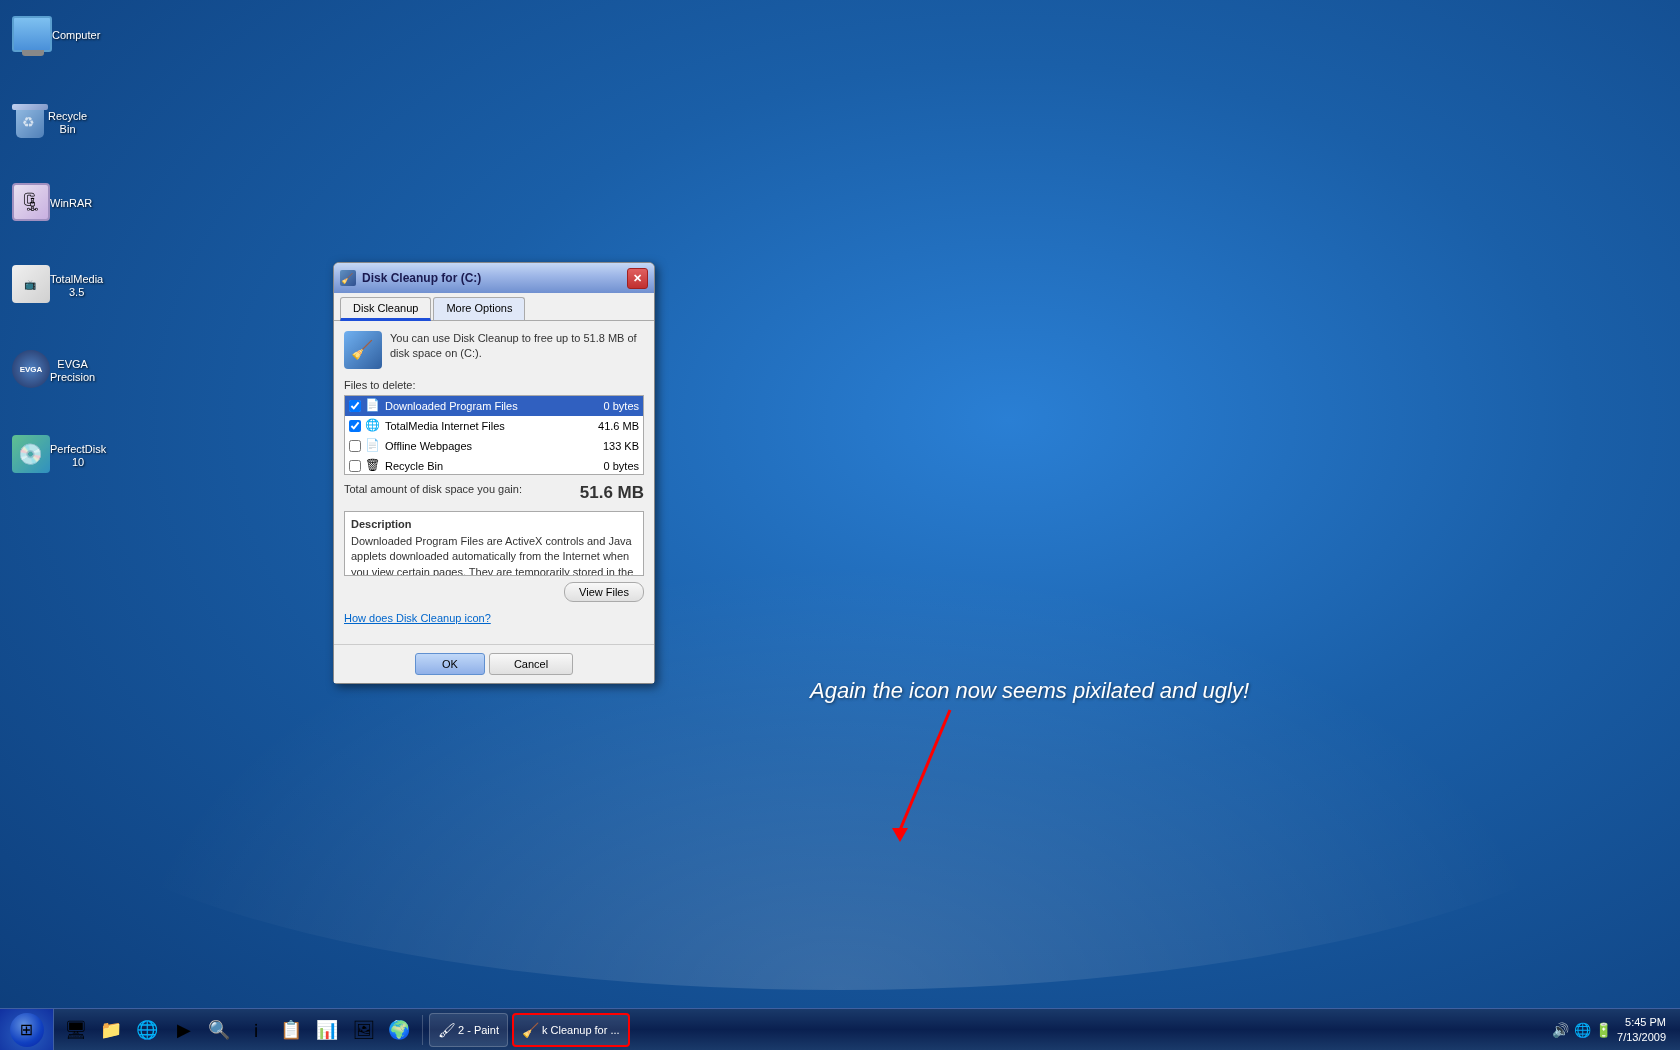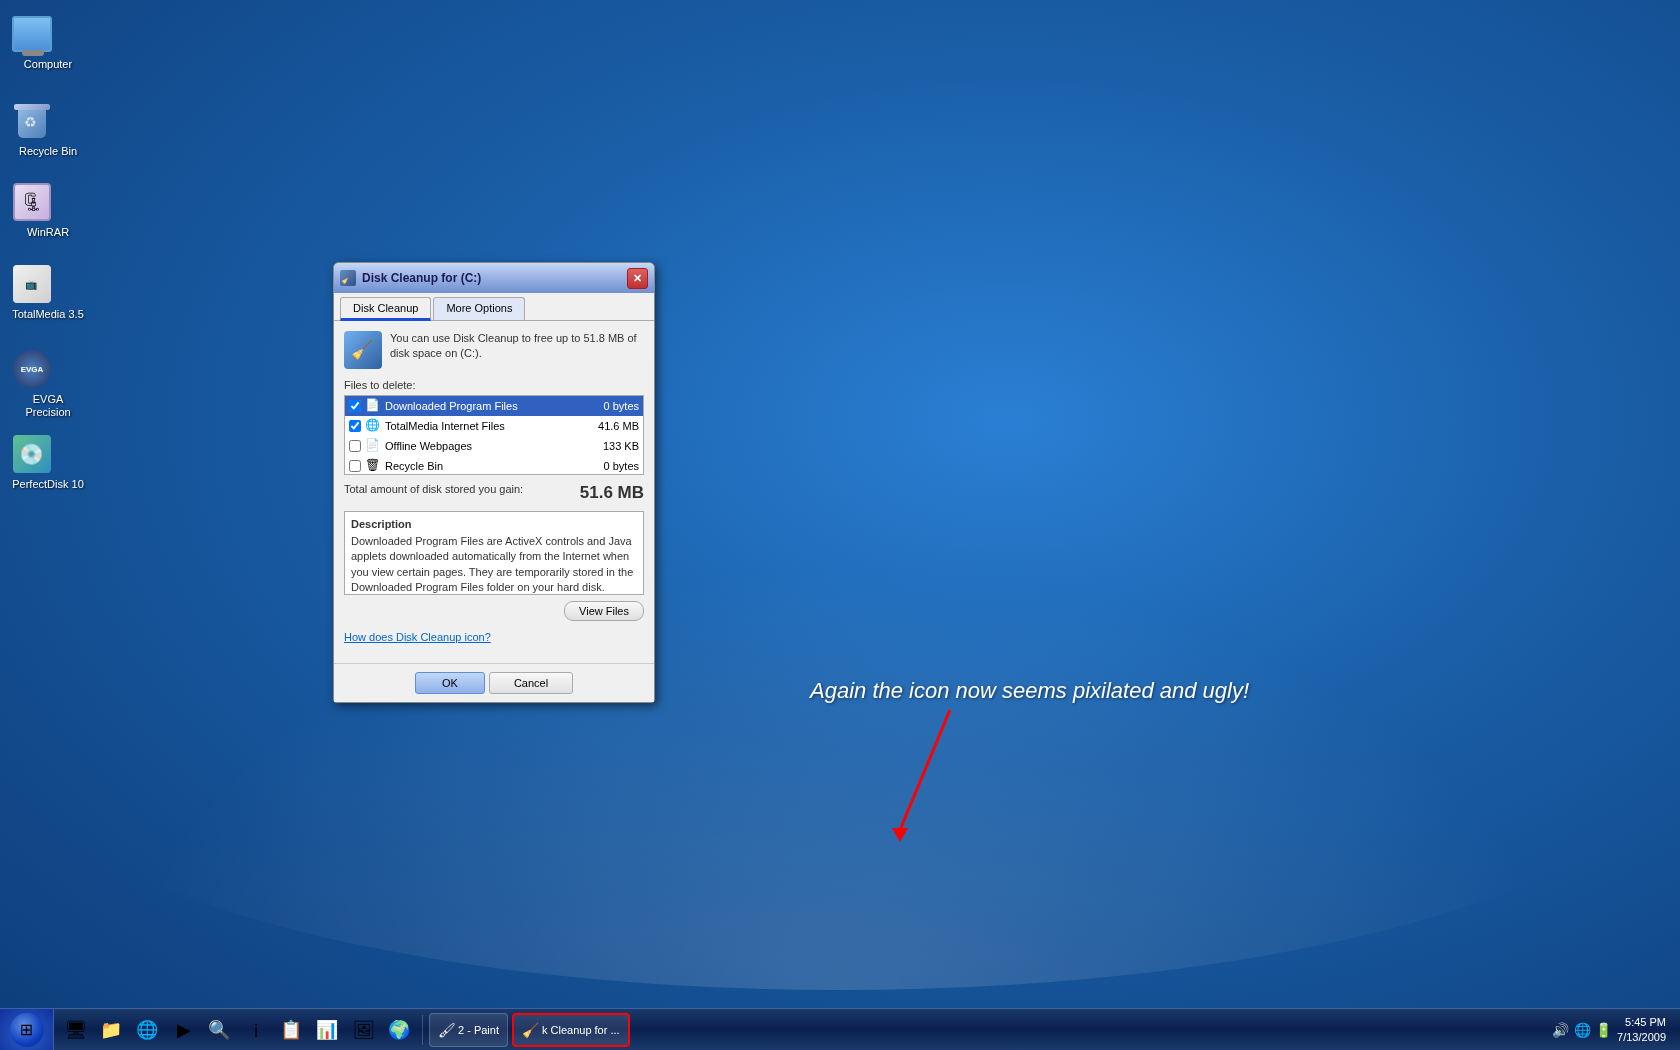--- a/index.html
+++ b/index.html
@@ -29,21 +29,21 @@
       width: 100%;
       height: 500px;
       background: radial-gradient(ellipse at 50% 100%, rgba(255,255,255,0.15) 0%, transparent 60%);
       border-radius: 50%;
     }
 
     
     .desktop-icon {
       position: absolute;
       display: flex;
-      flex-direction: column;
+      align-items: center;
       width: 80px;
       cursor: pointer;
       padding: 4px;
     }
     .desktop-icon .icon-img {
       width: 40px;
       height: 40px;
       margin-bottom: 4px;
       display: flex;
       align-items: center;
@@ -275,21 +275,21 @@
       justify-content: space-between;
       margin-bottom: 8px;
     }
     .total-label { font-size: 11px; color: #333; }
     .total-value { font-size: 17px; color: #333; font-weight: bold; }
 
     .desc-box {
       border: 1px solid #aaa;
       background: white;
       padding: 6px;
-      height: 84px;
+      height: 65px;
       overflow-y: auto;
       margin-bottom: 6px;
     }
     .desc-title {
       font-size: 11px;
       font-weight: bold;
       color: #333;
       margin-bottom: 4px;
     }
     .desc-body {
@@ -567,21 +567,21 @@
         <div class="file-item">
           <input type="checkbox" style="">
           <span class="file-item-icon">🗑</span>
           <span class="file-item-name">Recycle Bin</span>
           <span class="file-item-size">0 bytes</span>
         </div>
 
       </div>
 
       <div class="total-row">
-        <span class="total-label">Total amount of disk stored you gain:</span>
+        <span class="total-label">Total amount of disk space you gain:</span>
         <span class="total-value">51.6 MB</span>
       </div>
 
       <div class="desc-box">
         <div class="desc-title">Description</div>
         <div class="desc-body">Downloaded Program Files are ActiveX controls and Java applets downloaded automatically from the Internet when you view certain pages. They are temporarily stored in the Downloaded Program Files folder on your hard disk.</div>
       </div>
 
       <div class="view-files-row">
         <button class="view-files-btn">View Files</button>

